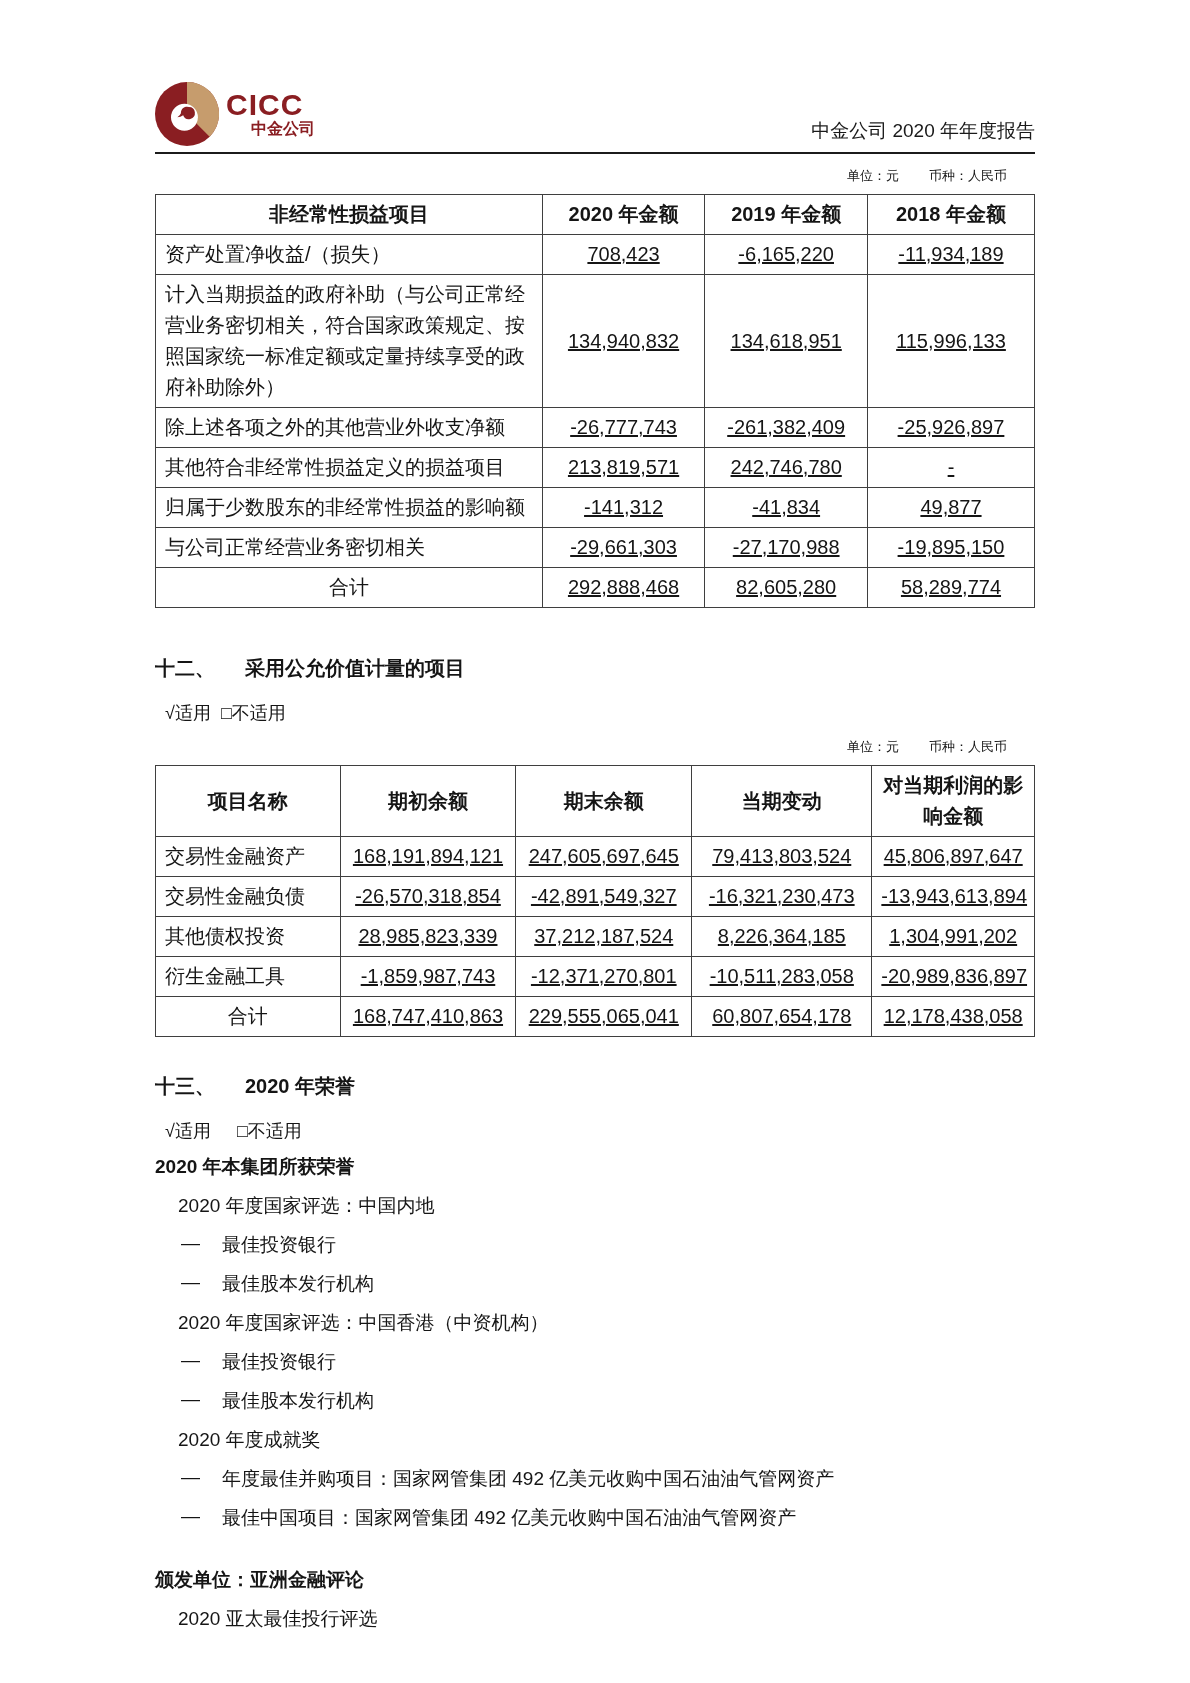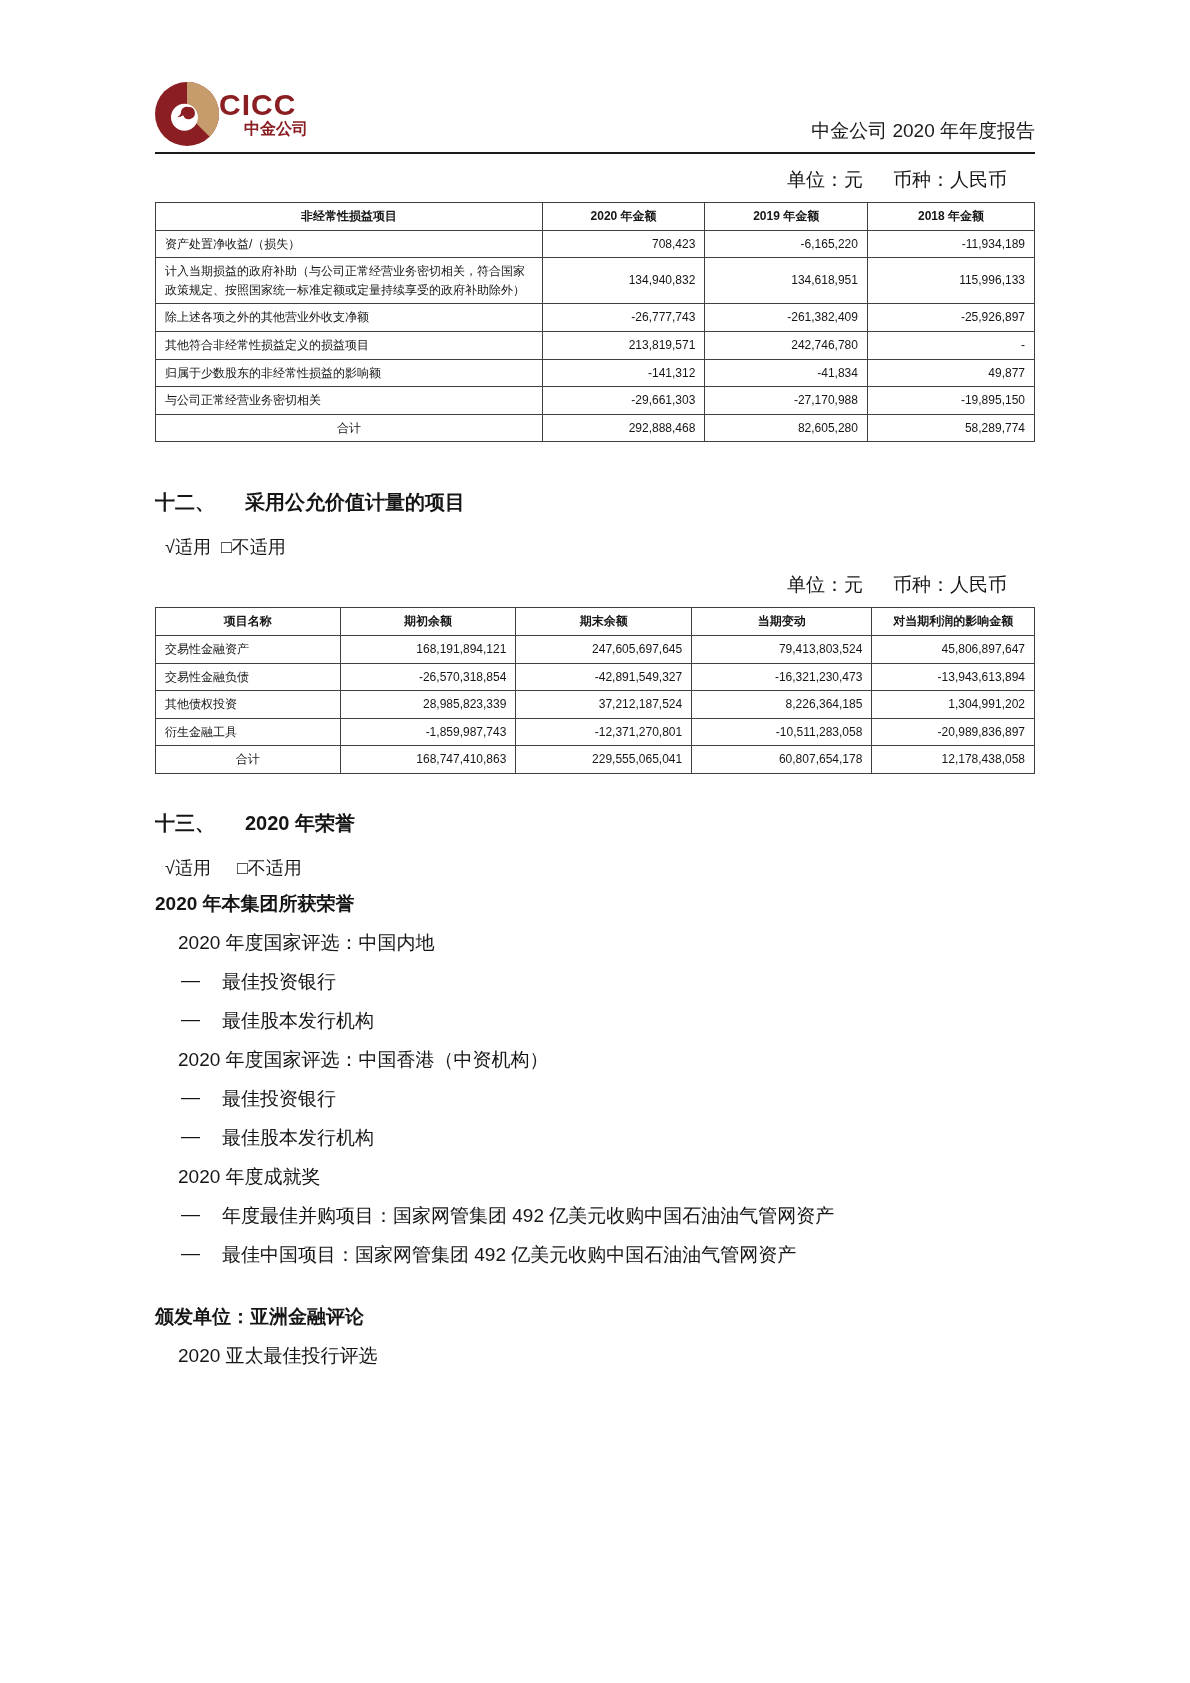--- a/index.html
+++ b/index.html
@@ -7,37 +7,37 @@
   body {
     width:1190px; height:1683px; background:#ffffff; color:#151515;
     font-family:"Liberation Sans","DejaVu Sans",sans-serif;
     -webkit-font-smoothing:antialiased;
   }
   .page { width:1190px; height:1683px; padding:78px 155px 0 155px; position:relative; }
 
   
   .hdr { display:flex; justify-content:space-between; align-items:flex-end;
          border-bottom:2px solid #1b1b1b; padding-bottom:6px; height:76px; }
-  .logo { display:flex; align-items:center; gap:0; }
+  .logo { display:flex; align-items:center; gap:7px; }
   .logo-mark { width:64px; height:64px; }
   .logo-text { display:flex; flex-direction:column; justify-content:center; }
   .logo-en { font-size:30px; font-weight:bold; color:#8a1e22; line-height:1; letter-spacing:1px; }
   .logo-zh { font-size:16px; font-weight:bold; color:#8a1e22; line-height:1.15;margin-left:25px; }
   .doc-title { font-size:19px; color:#1a1a1a; padding-bottom:2px; }
 
   
   .unit-note { display:flex; justify-content:flex-end; gap:30px;
-               padding-right:28px; font-size:19px; margin-top:13px; margin-bottom:9px;align-items:center; }
-
-  
-  table { width:100%; border-collapse:collapse; font-size:12px; table-layout:fixed; }
+               padding-right:28px; font-size:13px; margin-top:13px; margin-bottom:9px;align-items:center; }
+
+  
+  table { width:100%; border-collapse:collapse; font-size:20px; table-layout:fixed; }
   th, td { border:1px solid #3f3f3f; padding:4px 9px; line-height:1.55; }
   th { font-weight:bold; text-align:center; }
   td.lbl { text-align:left; }
-  td.num { text-align:right; }
+  td.num { text-align:center;text-decoration:underline; }
   tr.total td.lbl { text-align:center; }
 
   
   .sec-head { margin-top:47px; font-size:20px; font-weight:bold; }
   .sec-head .ttl { margin-left:30px; }
   .applicability { margin-top:19px; font-size:18px; padding-left:10px; display:flex; }
   .applicability .gap-sm { margin-left:10px; }
   .applicability .gap-lg { margin-left:26px; }
 
   

